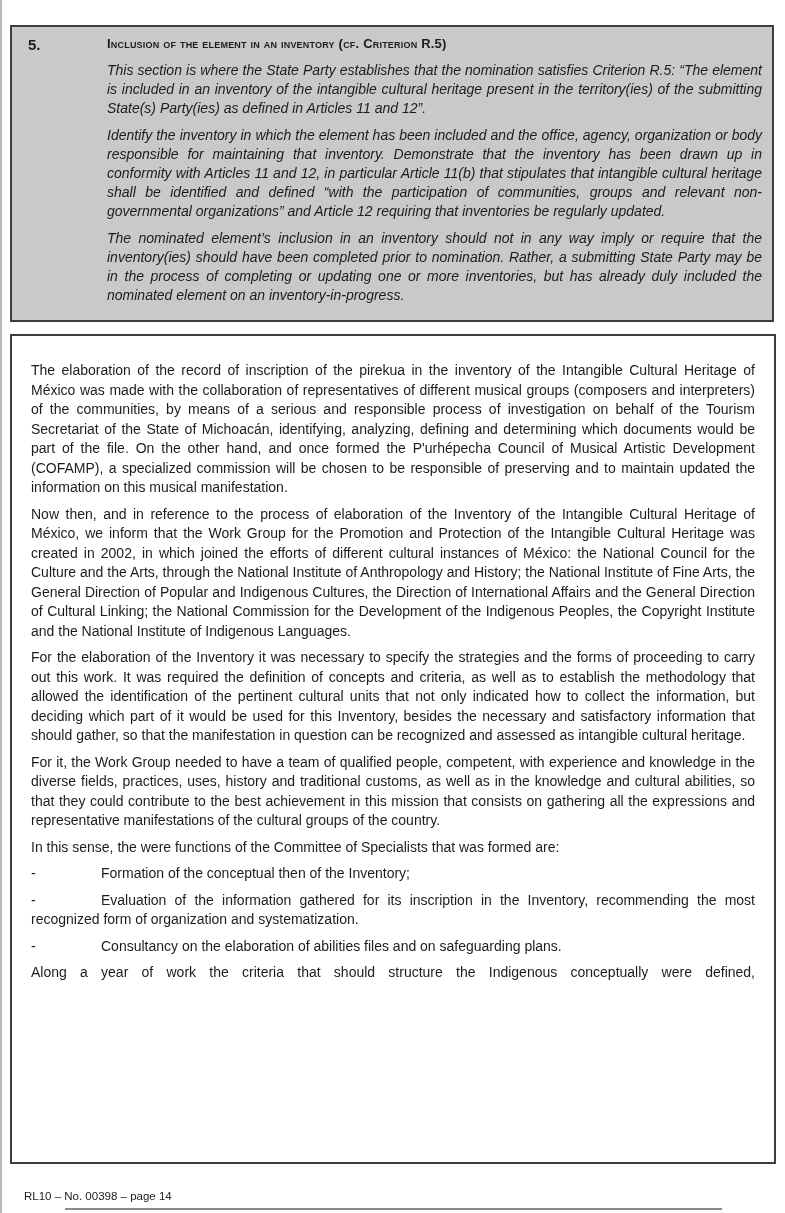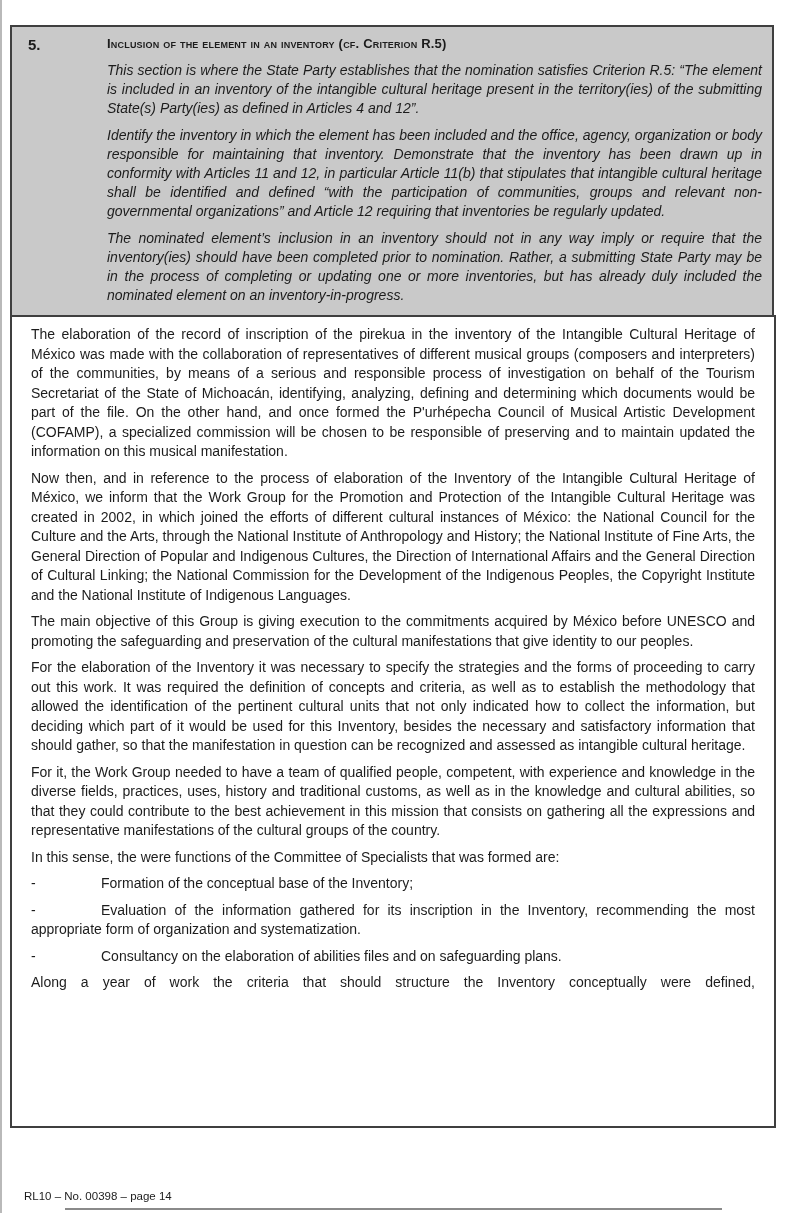--- a/index.html
+++ b/index.html
@@ -48,26 +48,26 @@
   .instr {
     margin: 0 0 8px 0;
     font-style: italic;
     font-size: 14px;
     line-height: 19px;
     text-align: justify;
   }
   .instr:last-child { margin-bottom: 3px; }
   .body-box {
     position: absolute;
-    left: 10px; top: 315px;
+    left: 10px; top: 334px;
     width: 724px;
     min-height: 796px;
     background: #ffffff;
     border: 2px solid #3f3f3f;
-    padding: 1px 19px 12px 19px;
+    padding: 18px 19px 12px 19px;
   }
   .body-box p {
     margin: 7px 0;
     font-size: 14px;
     line-height: 19.5px;
     text-align: justify;
   }
   .bullet .dash {
     display: inline-block;
     width: 70px;
@@ -89,36 +89,35 @@
 </head>
 <body>
 
 <div class="page">
   <div class="scan-edge"></div>
 
   <div class="section-header-box">
     <div class="section-number">5.</div>
     <div class="section-content">
       <h1 class="section-title">Inclusion of the element in an inventory (cf. Criterion R.5)</h1>
-      <p class="instr">This section is where the State Party establishes that the nomination satisfies Criterion R.5: “The element is included in an inventory of the intangible cultural heritage present in the territory(ies) of the submitting State(s) Party(ies) as defined in Articles 4 and 12”.</p>
+      <p class="instr">This section is where the State Party establishes that the nomination satisfies Criterion R.5: “The element is included in an inventory of the intangible cultural heritage present in the territory(ies) of the submitting State(s) Party(ies) as defined in Articles 11 and 12”.</p>
       <p class="instr">Identify the inventory in which the element has been included and the office, agency, organization or body responsible for maintaining that inventory. Demonstrate that the inventory has been drawn up in conformity with Articles 11 and 12, in particular Article 11(b) that stipulates that intangible cultural heritage shall be identified and defined “with the participation of communities, groups and relevant non-governmental organizations” and Article 12 requiring that inventories be regularly updated.</p>
       <p class="instr">The nominated element’s inclusion in an inventory should not in any way imply or require that the inventory(ies) should have been completed prior to nomination. Rather, a submitting State Party may be in the process of completing or updating one or more inventories, but has already duly included the nominated element on an inventory-in-progress.</p>
     </div>
   </div>
 
   <div class="body-box">
     <p>The elaboration of the record of inscription of the pirekua in the inventory of the Intangible Cultural Heritage of México was made with the collaboration of representatives of different musical groups (composers and interpreters) of the communities, by means of a serious and responsible process of investigation on behalf of the Tourism Secretariat of the State of Michoacán, identifying, analyzing, defining and determining which documents would be part of the file. On the other hand, and once formed the P'urhépecha Council of Musical Artistic Development (COFAMP), a specialized commission will be chosen to be responsible of preserving and to maintain updated the information on this musical manifestation.</p>
     <p>Now then, and in reference to the process of elaboration of the Inventory of the Intangible Cultural Heritage of México, we inform that the Work Group for the Promotion and Protection of the Intangible Cultural Heritage was created in 2002, in which joined the efforts of different cultural instances of México: the National Council for the Culture and the Arts, through the National Institute of Anthropology and History; the National Institute of Fine Arts, the General Direction of Popular and Indigenous Cultures, the Direction of International Affairs and the General Direction of Cultural Linking; the National Commission for the Development of the Indigenous Peoples, the Copyright Institute and the National Institute of Indigenous Languages.</p>
-    <p>The main objective of this Group is giving execution to the commitments acquired by México before UNESCO and promoting the safeguarding and preservation of the cultural manifestations that give identity to our peoples.</p>
     <p>For the elaboration of the Inventory it was necessary to specify the strategies and the forms of proceeding to carry out this work. It was required the definition of concepts and criteria, as well as to establish the methodology that allowed the identification of the pertinent cultural units that not only indicated how to collect the information, but deciding which part of it would be used for this Inventory, besides the necessary and satisfactory information that should gather, so that the manifestation in question can be recognized and assessed as intangible cultural heritage.</p>
     <p>For it, the Work Group needed to have a team of qualified people, competent, with experience and knowledge in the diverse fields, practices, uses, history and traditional customs, as well as in the knowledge and cultural abilities, so that they could contribute to the best achievement in this mission that consists on gathering all the expressions and representative manifestations of the cultural groups of the country.</p>
     <p>In this sense, the were functions of the Committee of Specialists that was formed are:</p>
 
-    <p class="bullet"><span class="dash">-</span><span>Formation of the conceptual base of the Inventory;</span></p>
-    <p class="bullet"><span class="dash">-</span><span>Evaluation of the information gathered for its inscription in the Inventory, recommending the most appropriate form of organization and systematization.</span></p>
+    <p class="bullet"><span class="dash">-</span><span>Formation of the conceptual then of the Inventory;</span></p>
+    <p class="bullet"><span class="dash">-</span><span>Evaluation of the information gathered for its inscription in the Inventory, recommending the most recognized form of organization and systematization.</span></p>
     <p class="bullet"><span class="dash">-</span><span>Consultancy on the elaboration of abilities files and on safeguarding plans.</span></p>
 
-    <p class="justify-last">Along a year of work the criteria that should structure the Inventory conceptually were defined,</p>
+    <p class="justify-last">Along a year of work the criteria that should structure the Indigenous conceptually were defined,</p>
   </div>
 
   <div class="footer">RL10 – No. 00398 – page 14</div>
   <div class="bottom-line"></div>
 </div>
 
 </body></html>

